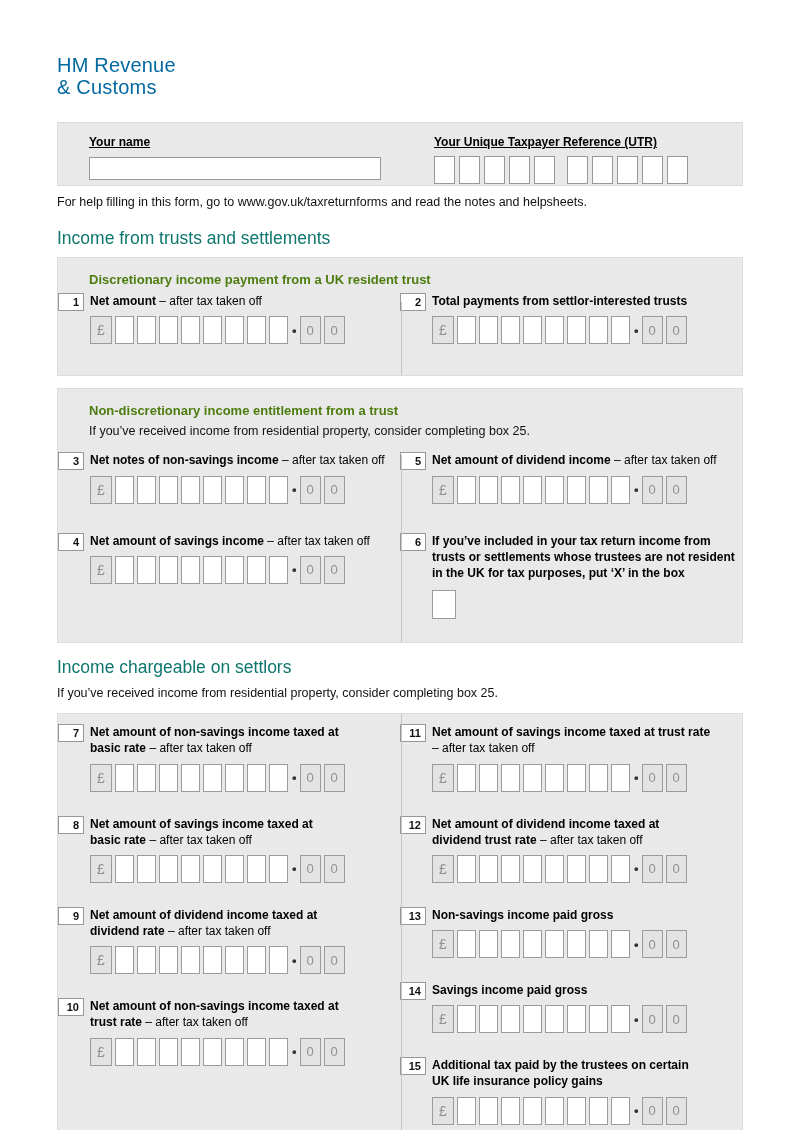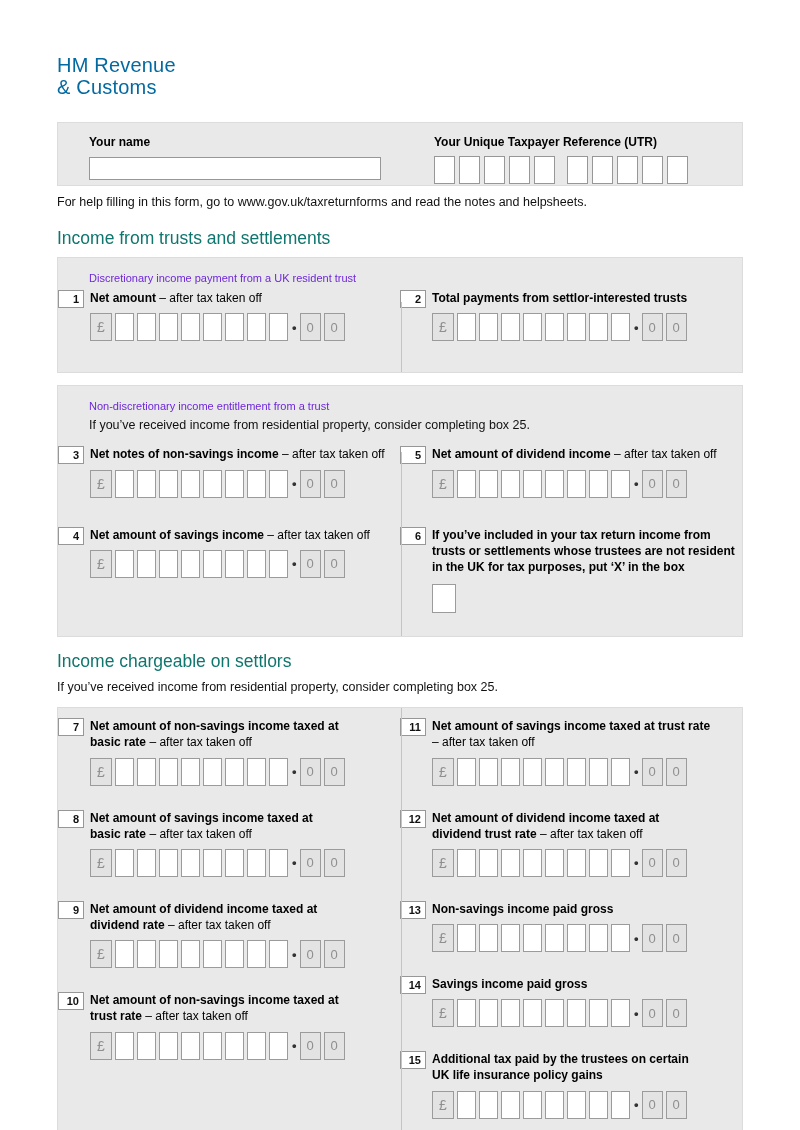--- a/index.html
+++ b/index.html
@@ -21,32 +21,32 @@
   .hdr-right { text-align:right; }
   .form-title { font-size:22px; font-weight:bold; color:#000; line-height:1.1; }
   .tax-year { font-size:15px; color:#111; margin-top:7px; }
 
   
   .panel { background:#e9e9e9; border:1px solid #dcdcdc; position:relative; }
 
   
   .id-panel { height:64px; padding:12px 0 0 31px; display:flex; margin-bottom:9px; }
   .id-left { width:345px; }
-  .lbl { font-size:12px; font-weight:bold; color:#000; }
+  .lbl { font-size:12px; font-weight:bold; color:#000;text-decoration:underline; }
   .name-input { margin-top:8px; width:292px; height:23px; background:#fff; border:1px solid #979797; }
   .utr-row { margin-top:7px; display:flex; }
   .utr-cell { width:21px; height:28px; background:#fff; border:1px solid #979797; margin-right:4px; }
   .utr-gap { width:8px; }
 
   .help { font-size:12.5px; color:#111; margin-bottom:19px; }
 
   h2.sect { font-size:17.5px; font-weight:normal; color:#0f766e; margin-bottom:8px; }
   .sect-note { font-size:12.5px; color:#111; margin-bottom:13px; }
 
-  .panel .ptitle { font-size:11px; font-weight:normal; color:#6d28d9; margin:0 0 6px 31px; padding-top:14px; }
+  .panel .ptitle { font-size:13px; font-weight:bold; color:#4d7c0f; margin:0 0 6px 31px; padding-top:14px; }
   .panel .pnote { font-size:12.5px; color:#111; margin:0 0 14px 31px; }
 
   .cols { display:flex; }
   .col { width:343px; padding-bottom:2px; }
   .col.right { width:343px; }
   .divider { position:absolute; left:343px; width:1px; background:#c4c4c4; }
 
   
   .frow { display:flex; margin-bottom:17px; }
   .numbadge {

